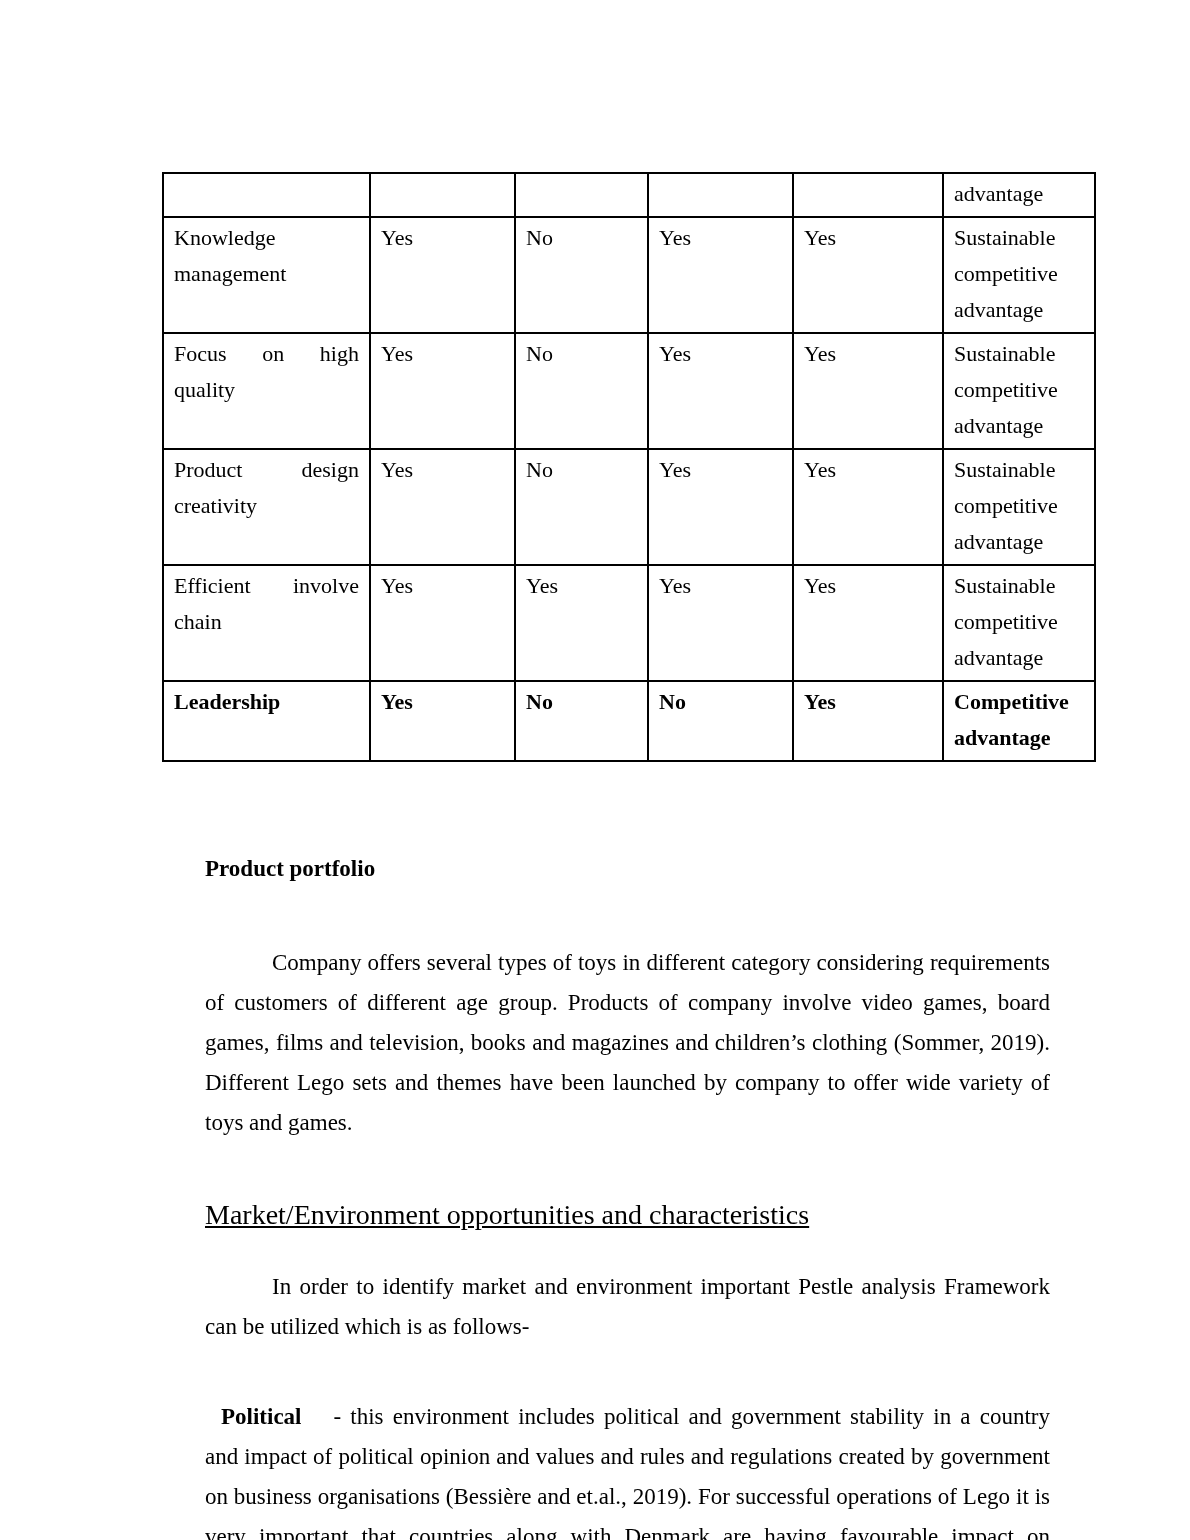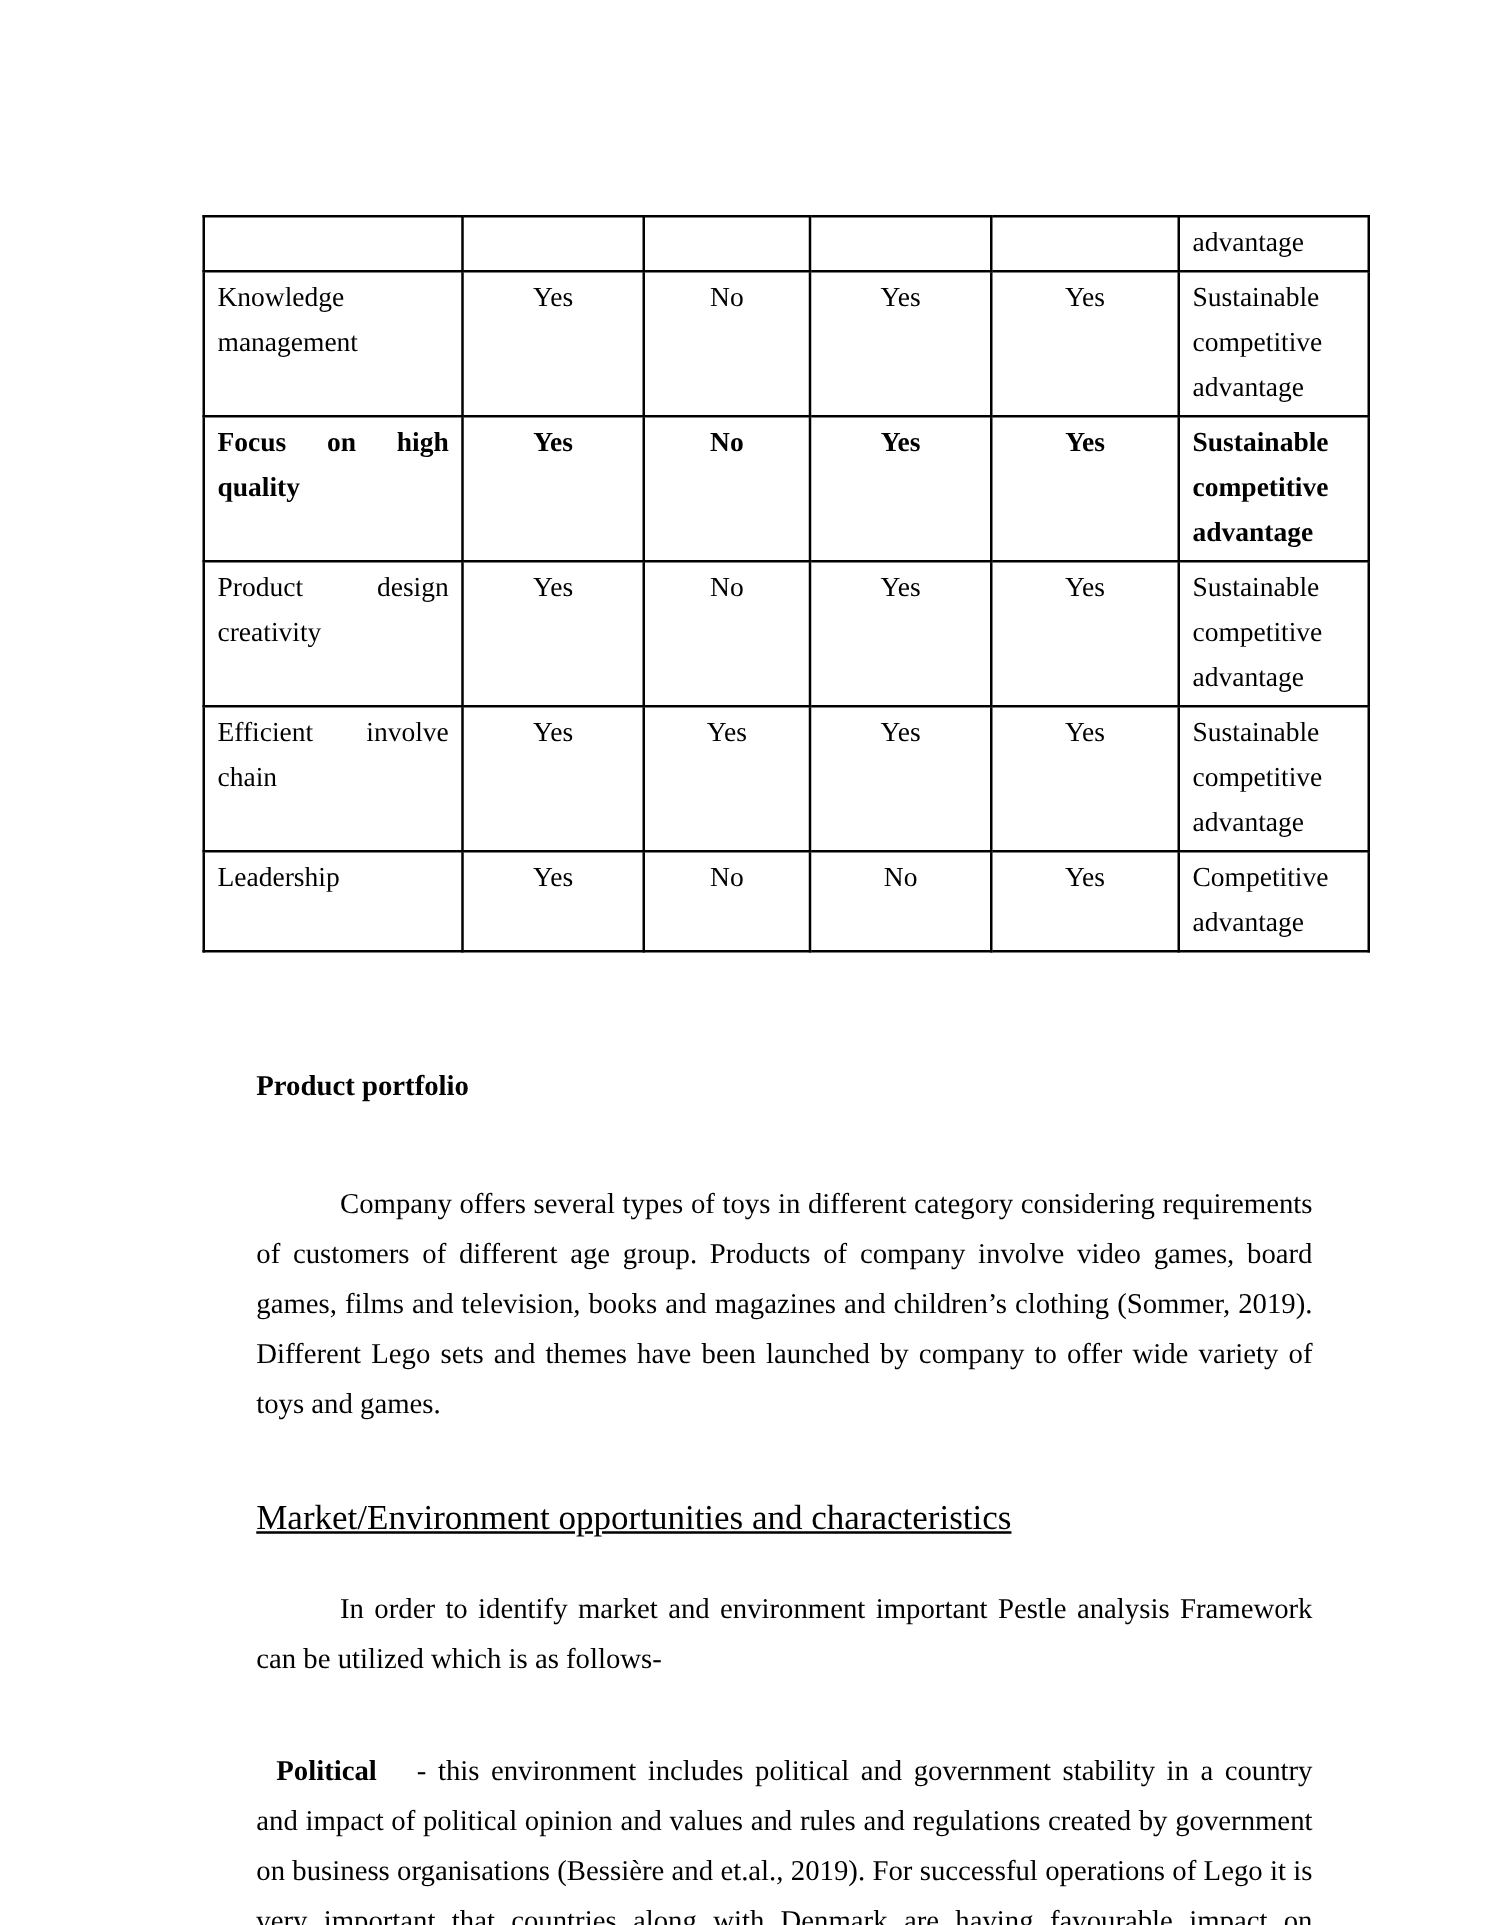--- a/index.html
+++ b/index.html
@@ -19,31 +19,31 @@
     table-layout: fixed;
     margin: 140px 0 0 130px;
     width: 932px;
   }
   table.vrio-table td {
     border: 2px solid #000000;
     vertical-align: top;
     padding: 2px 10px 4px 10px;
     font-size: 22px;
     line-height: 36px;
-    text-align: center;
+    text-align: left;
     word-spacing: 1px;
   }
   table.vrio-table td.c0,
   table.vrio-table td.c5 { text-align: justify; }
   table.vrio-table tr.r0 { height: 38px; }
   table.vrio-table tr.r1 { height: 110px; margin-top: 31px; }
-  table.vrio-table tr.r2 { height: 110px; font-weight: bold; }
+  table.vrio-table tr.r2 { height: 110px; }
   table.vrio-table tr.r3 { height: 112px; }
   table.vrio-table tr.r4 { height: 110px; }
-  table.vrio-table tr.r5 { height: 80px; }
+  table.vrio-table tr.r5 { height: 80px; font-weight: bold; }
 
   
   .content {
     margin-left: 141px;
     width: 909px;
     font-size: 23px;
     line-height: 40px;
   }
   .heading-bold {
     margin-top: 55px;

